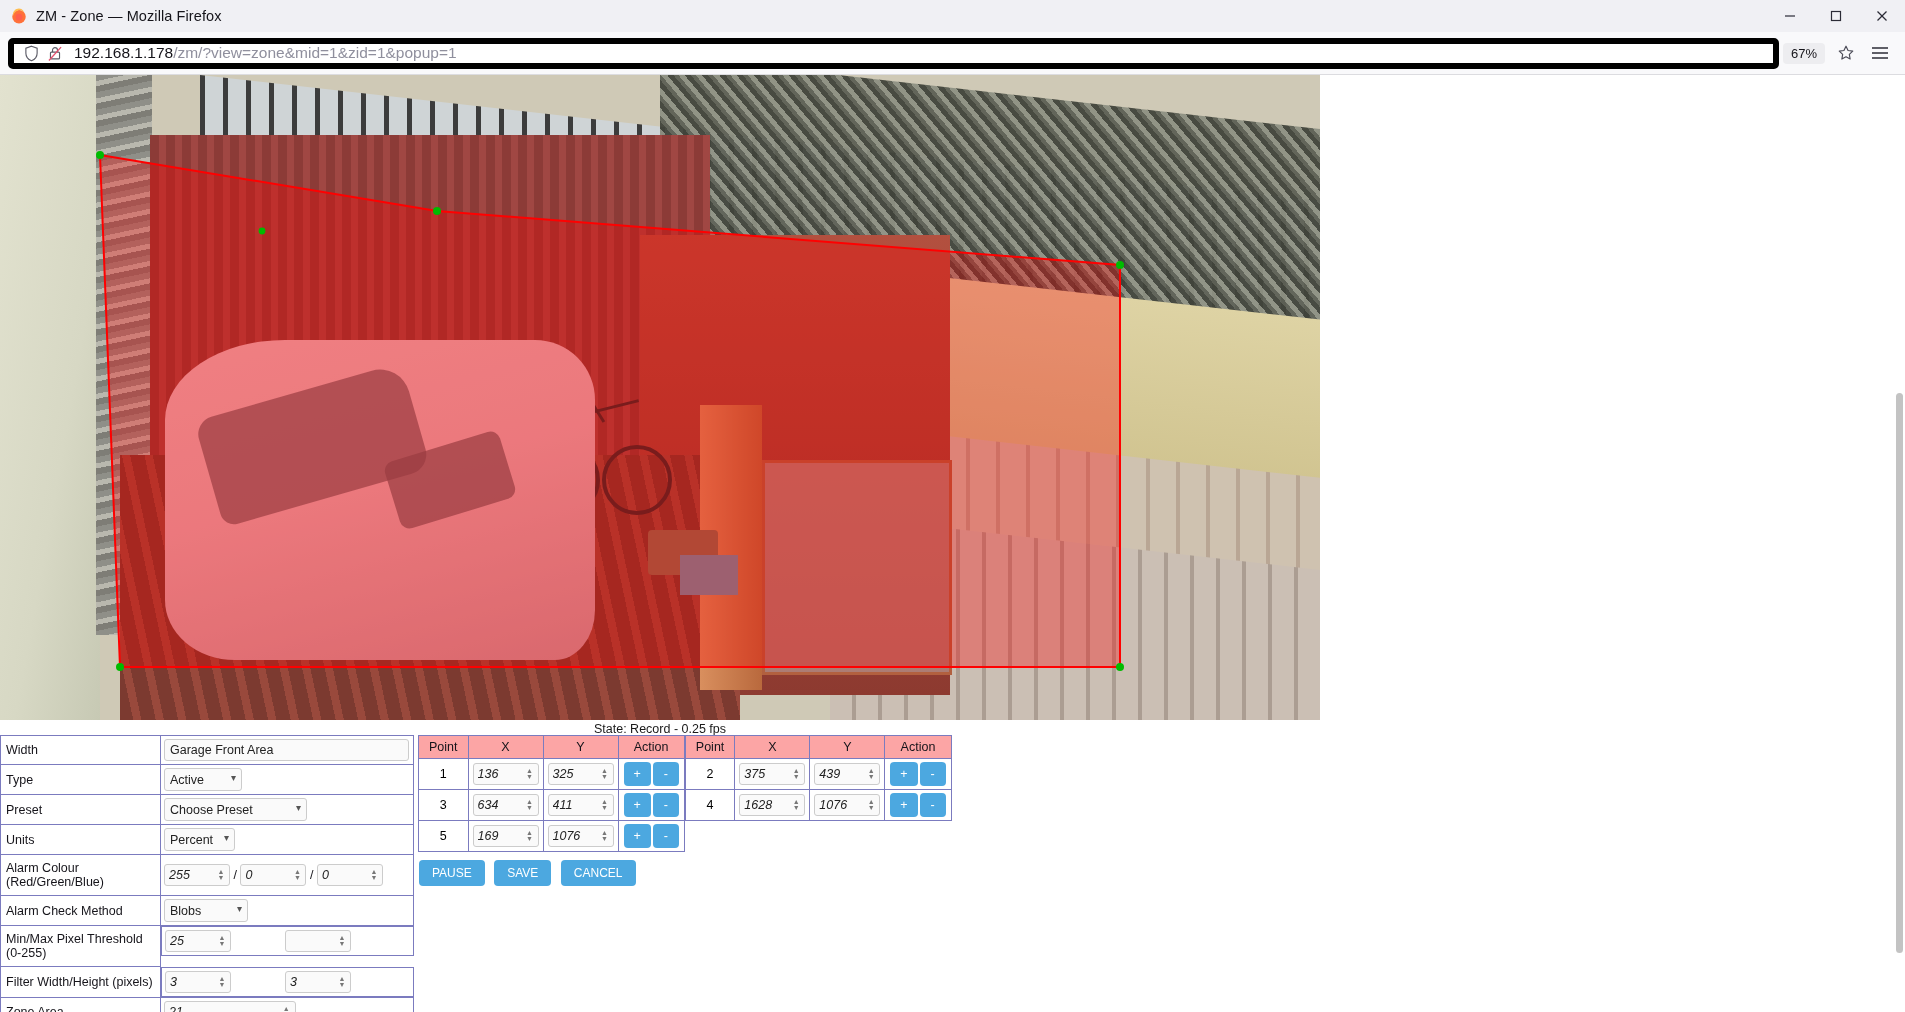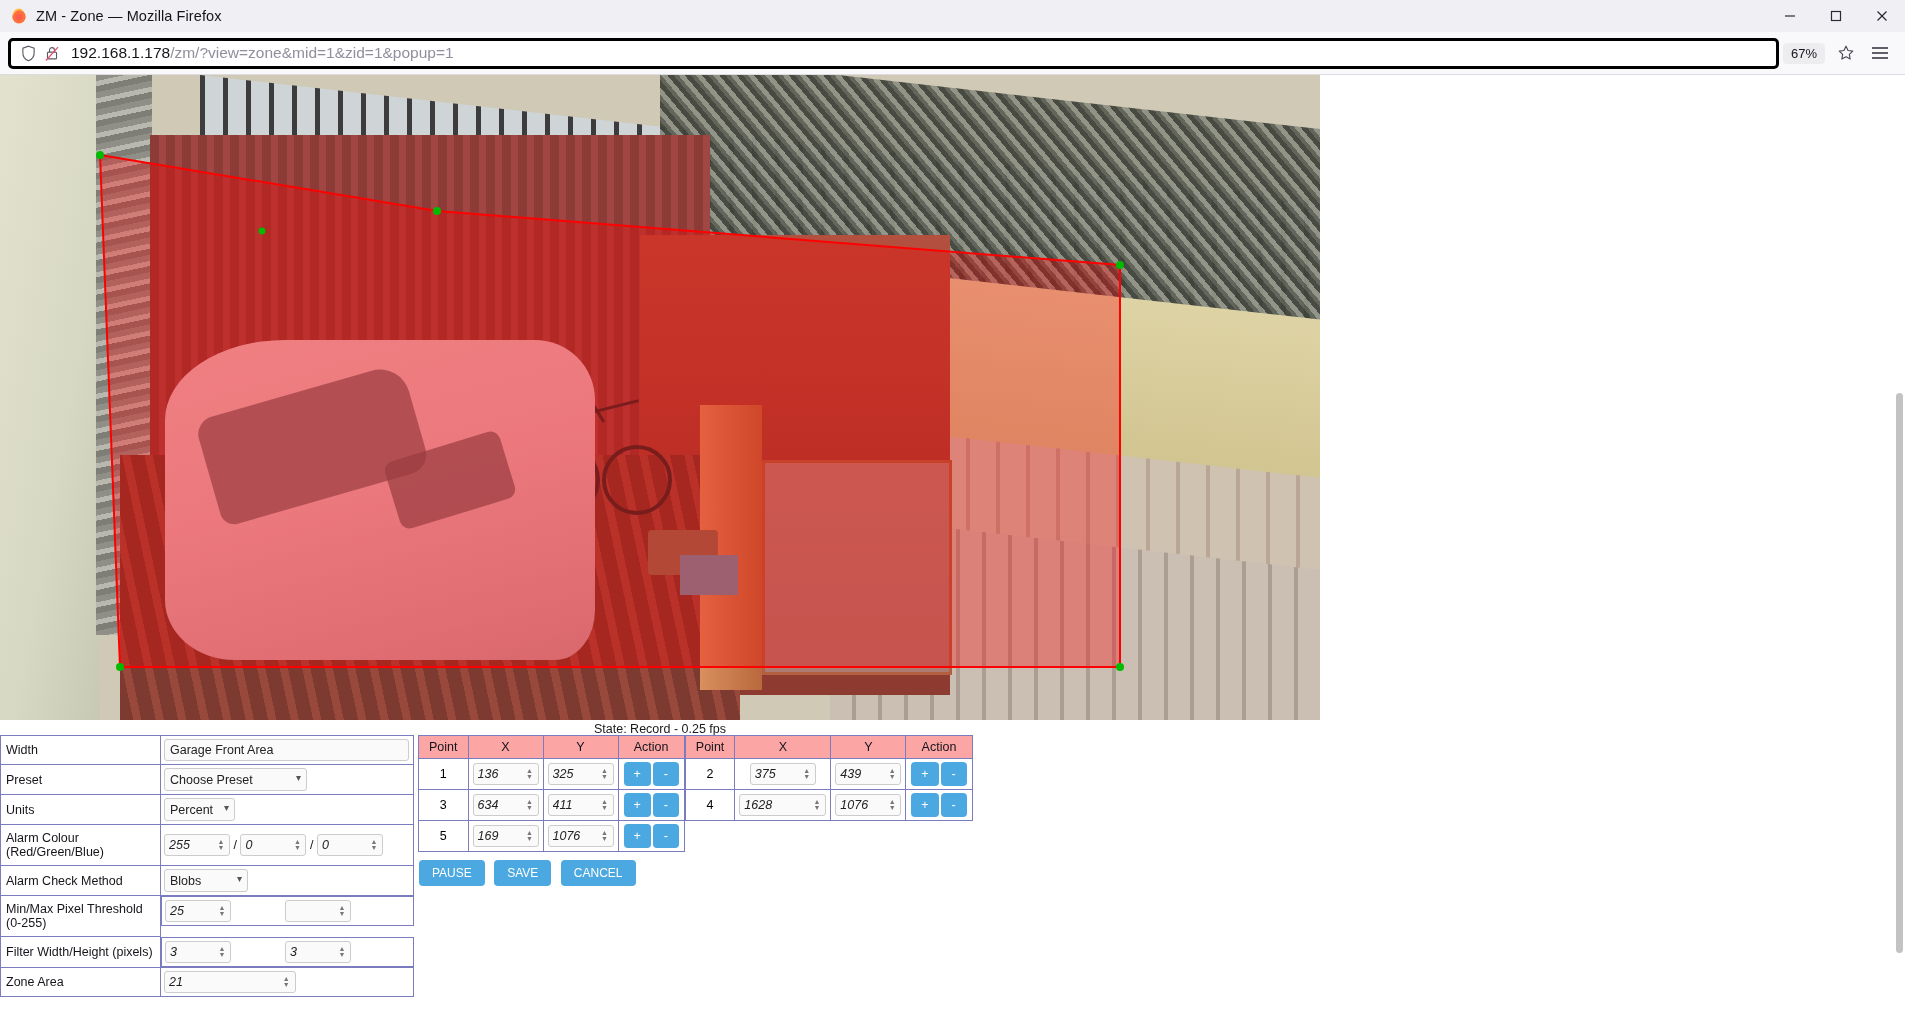--- a/index.html
+++ b/index.html
@@ -19,21 +19,21 @@
   .title-text{ font-size:14.5px; color:#15141a; letter-spacing:0.1px;}
   .win-controls{ position:absolute; right:0; top:0; height:32px; display:flex;}
   .win-btn{ width:46px;height:32px;display:flex;align-items:center;justify-content:center;}
   .win-btn svg{ display:block; }
 
   .navbar{
     height:43px; background:#f9f9fb; display:flex; align-items:center;
     border-bottom:1px solid #dcdce0; padding:0 8px;
   }
   .urlbar{
-    flex:1; height:31px; background:#ffffff; border:3px solid #000000;
+    flex:1; height:31px; background:#ffffff; border:6px solid #000000;
     border-radius:5px; display:flex; align-items:center; padding:0 6px;
     margin-right:4px;
   }
   .urlbar .ico{ width:22px;height:22px;display:flex;align-items:center;justify-content:center;flex:none;margin-right:2px;}
   .url-text{ font-size:15.5px; color:#15141a; margin-left:6px; white-space:nowrap; overflow:hidden;}
   .url-text .host{ color:#15141a; }
   .url-text .path{ color:#8f8f9d; }
   .zoom-badge{
     font-size:13px;color:#15141a;background:#ededf0;border-radius:4px;
     padding:3px 8px; margin-right:4px; flex:none;
@@ -266,20 +266,27 @@
 
     <table class="zm settings-tbl">
       <tbody>
           <tr>
         <td class="lbl" style="width:160px">Width</td>
         <td class="val">
           <input class="ipt text-wide" type="text" value="Garage Front Area" style="">
         </td>
       </tr>
       <tr>
+        <td class="lbl">Type</td>
+        <td class="val">
+          <span class="selwrap"><select class="sel" style="width:78px">
+            <option>Active</option></select></span>
+        </td>
+      </tr>
+      <tr>
         <td class="lbl">Preset</td>
         <td class="val">
           <span class="selwrap"><select class="sel" style="width:143px">
             <option>Choose Preset</option></select></span>
         </td>
       </tr>
       <tr>
         <td class="lbl">Units</td>
         <td class="val">
           <span class="selwrap"><select class="sel" style="width:71px">
@@ -423,21 +430,21 @@
             <td><span class="spin" style="width:66px">
                     <input value="439" style="">
                     <span class="arrows">▲<br>▼</span>
                   </span></td>
             <td>
               <button class="btn-blue btn-act">+</button><button class="btn-blue btn-act">-</button>
             </td>
           </tr>
           <tr>
             <td class="idx">4</td>
-            <td><span class="spin" style="width:87px">
+            <td><span class="spin" style="width:66px">
                     <input value="1628" style="">
                     <span class="arrows">▲<br>▼</span>
                   </span></td>
             <td><span class="spin" style="width:66px">
                     <input value="1076" style="">
                     <span class="arrows">▲<br>▼</span>
                   </span></td>
             <td>
               <button class="btn-blue btn-act">+</button><button class="btn-blue btn-act">-</button>
             </td>

